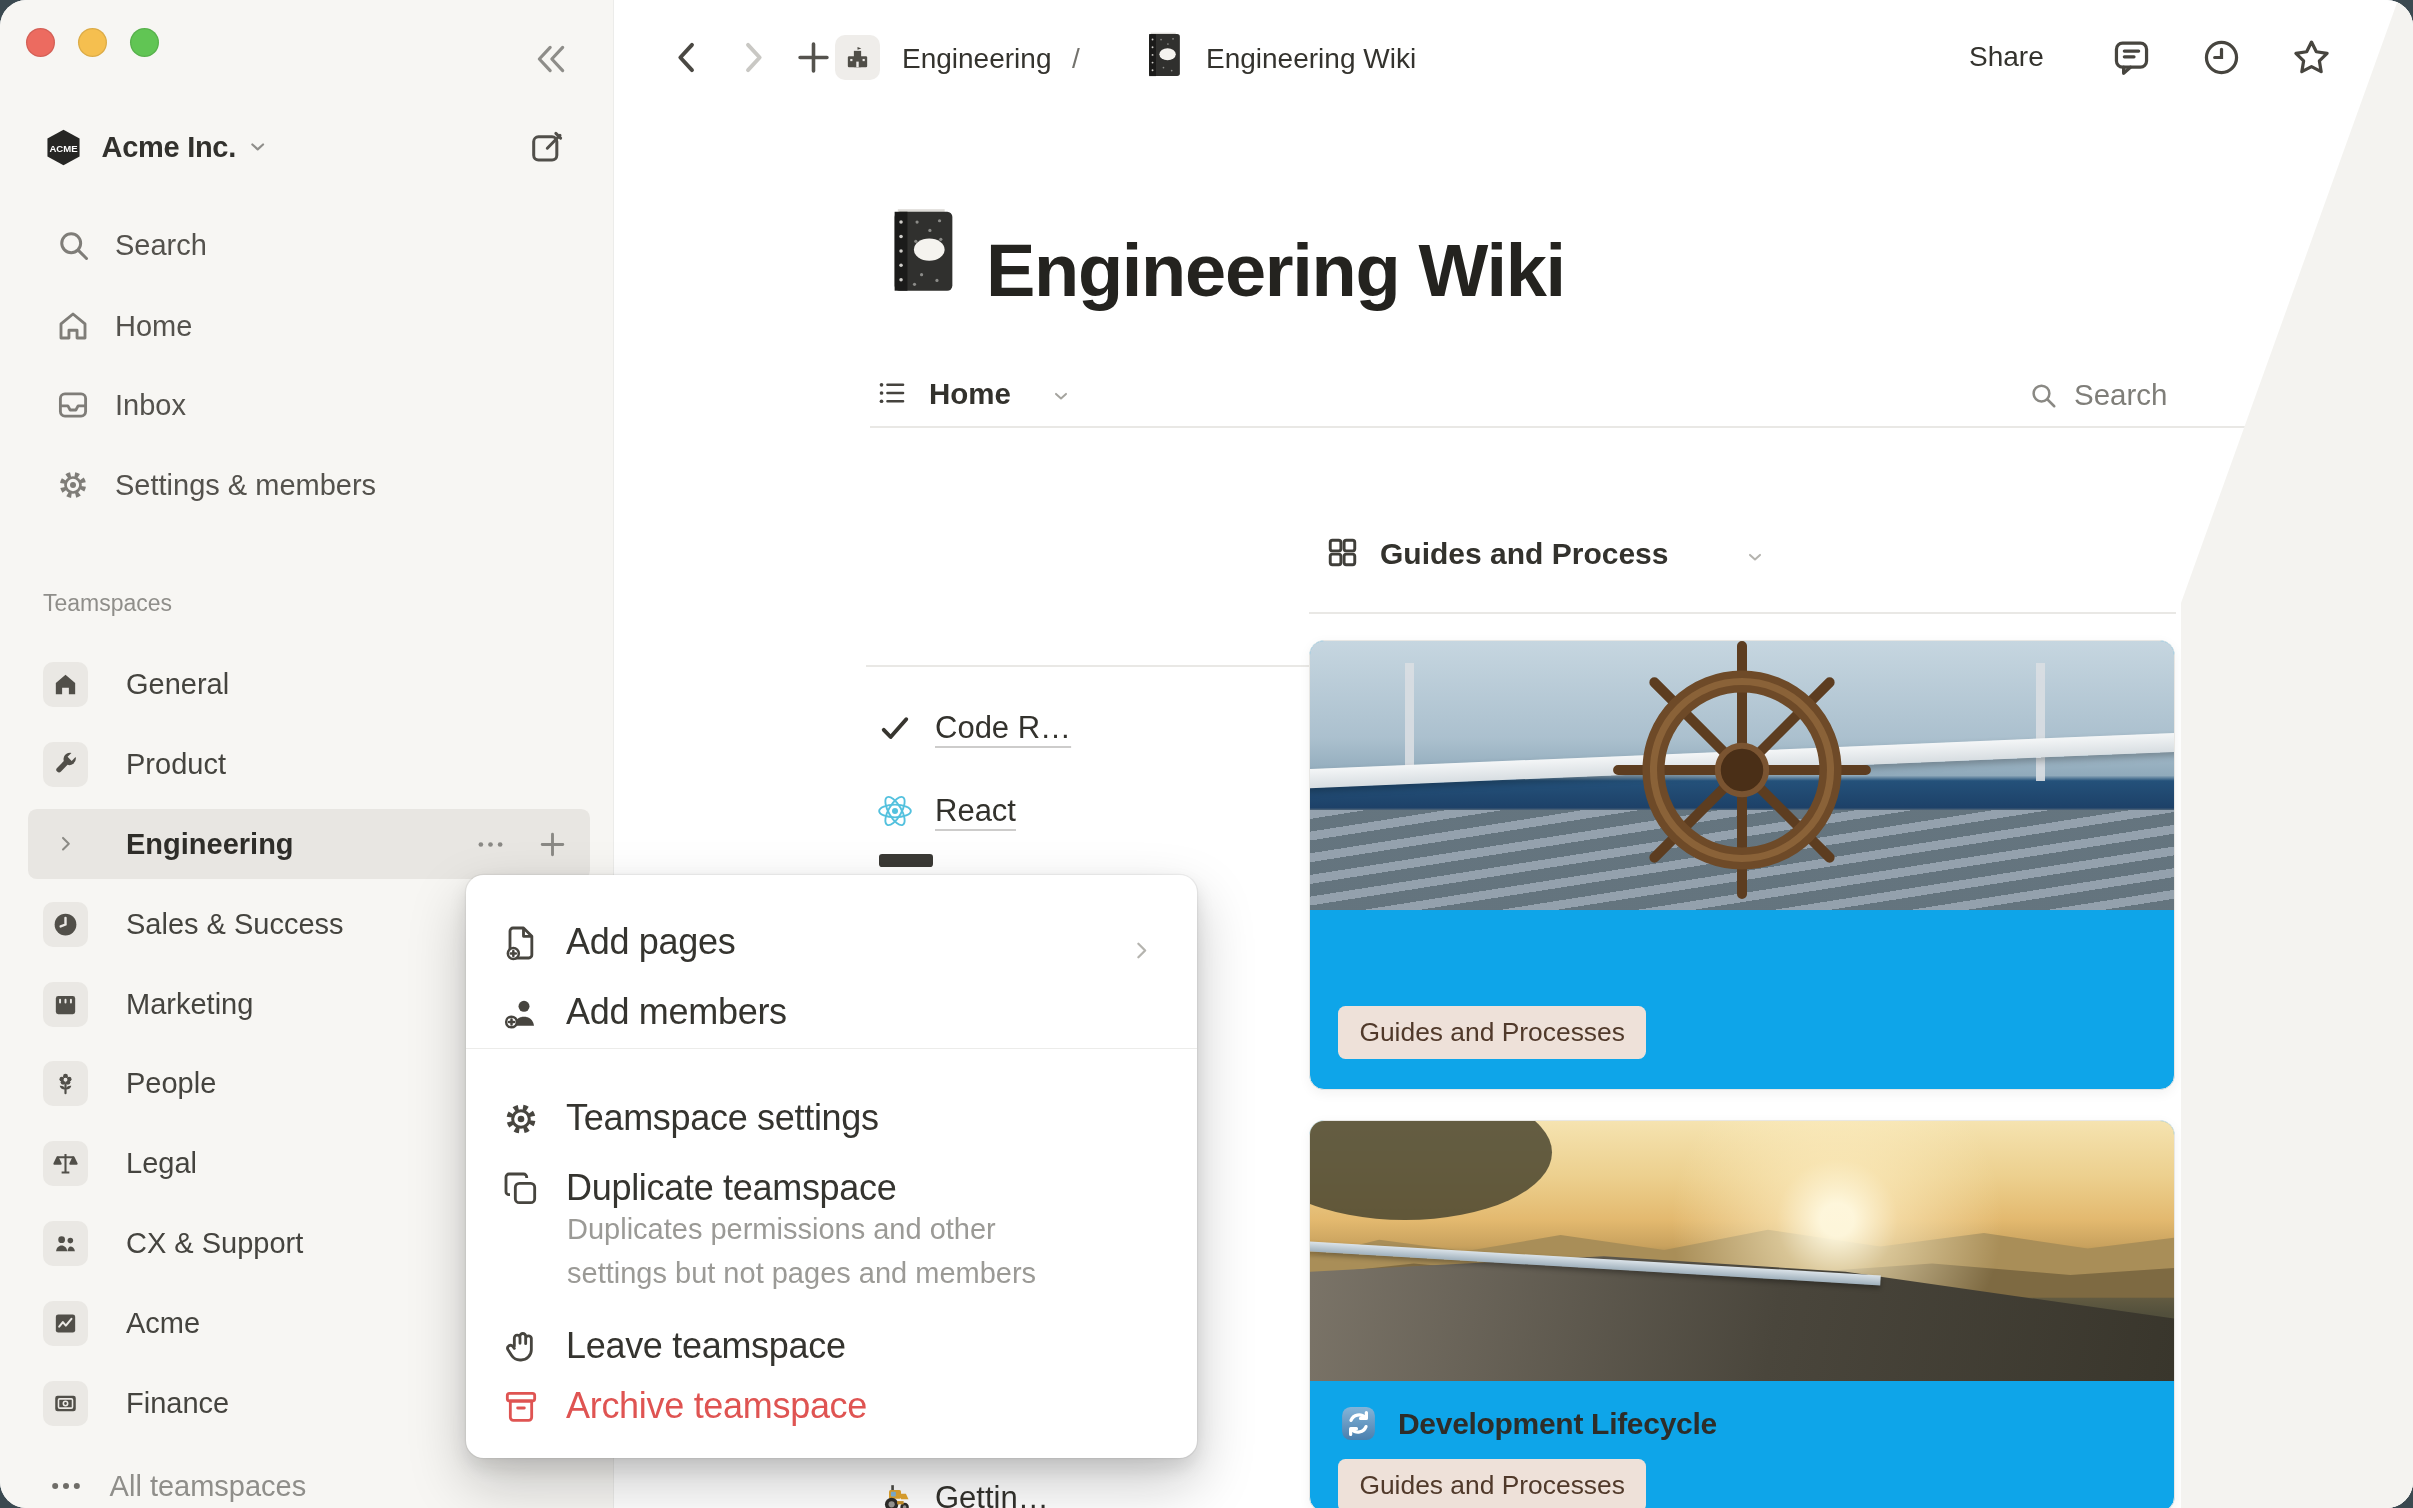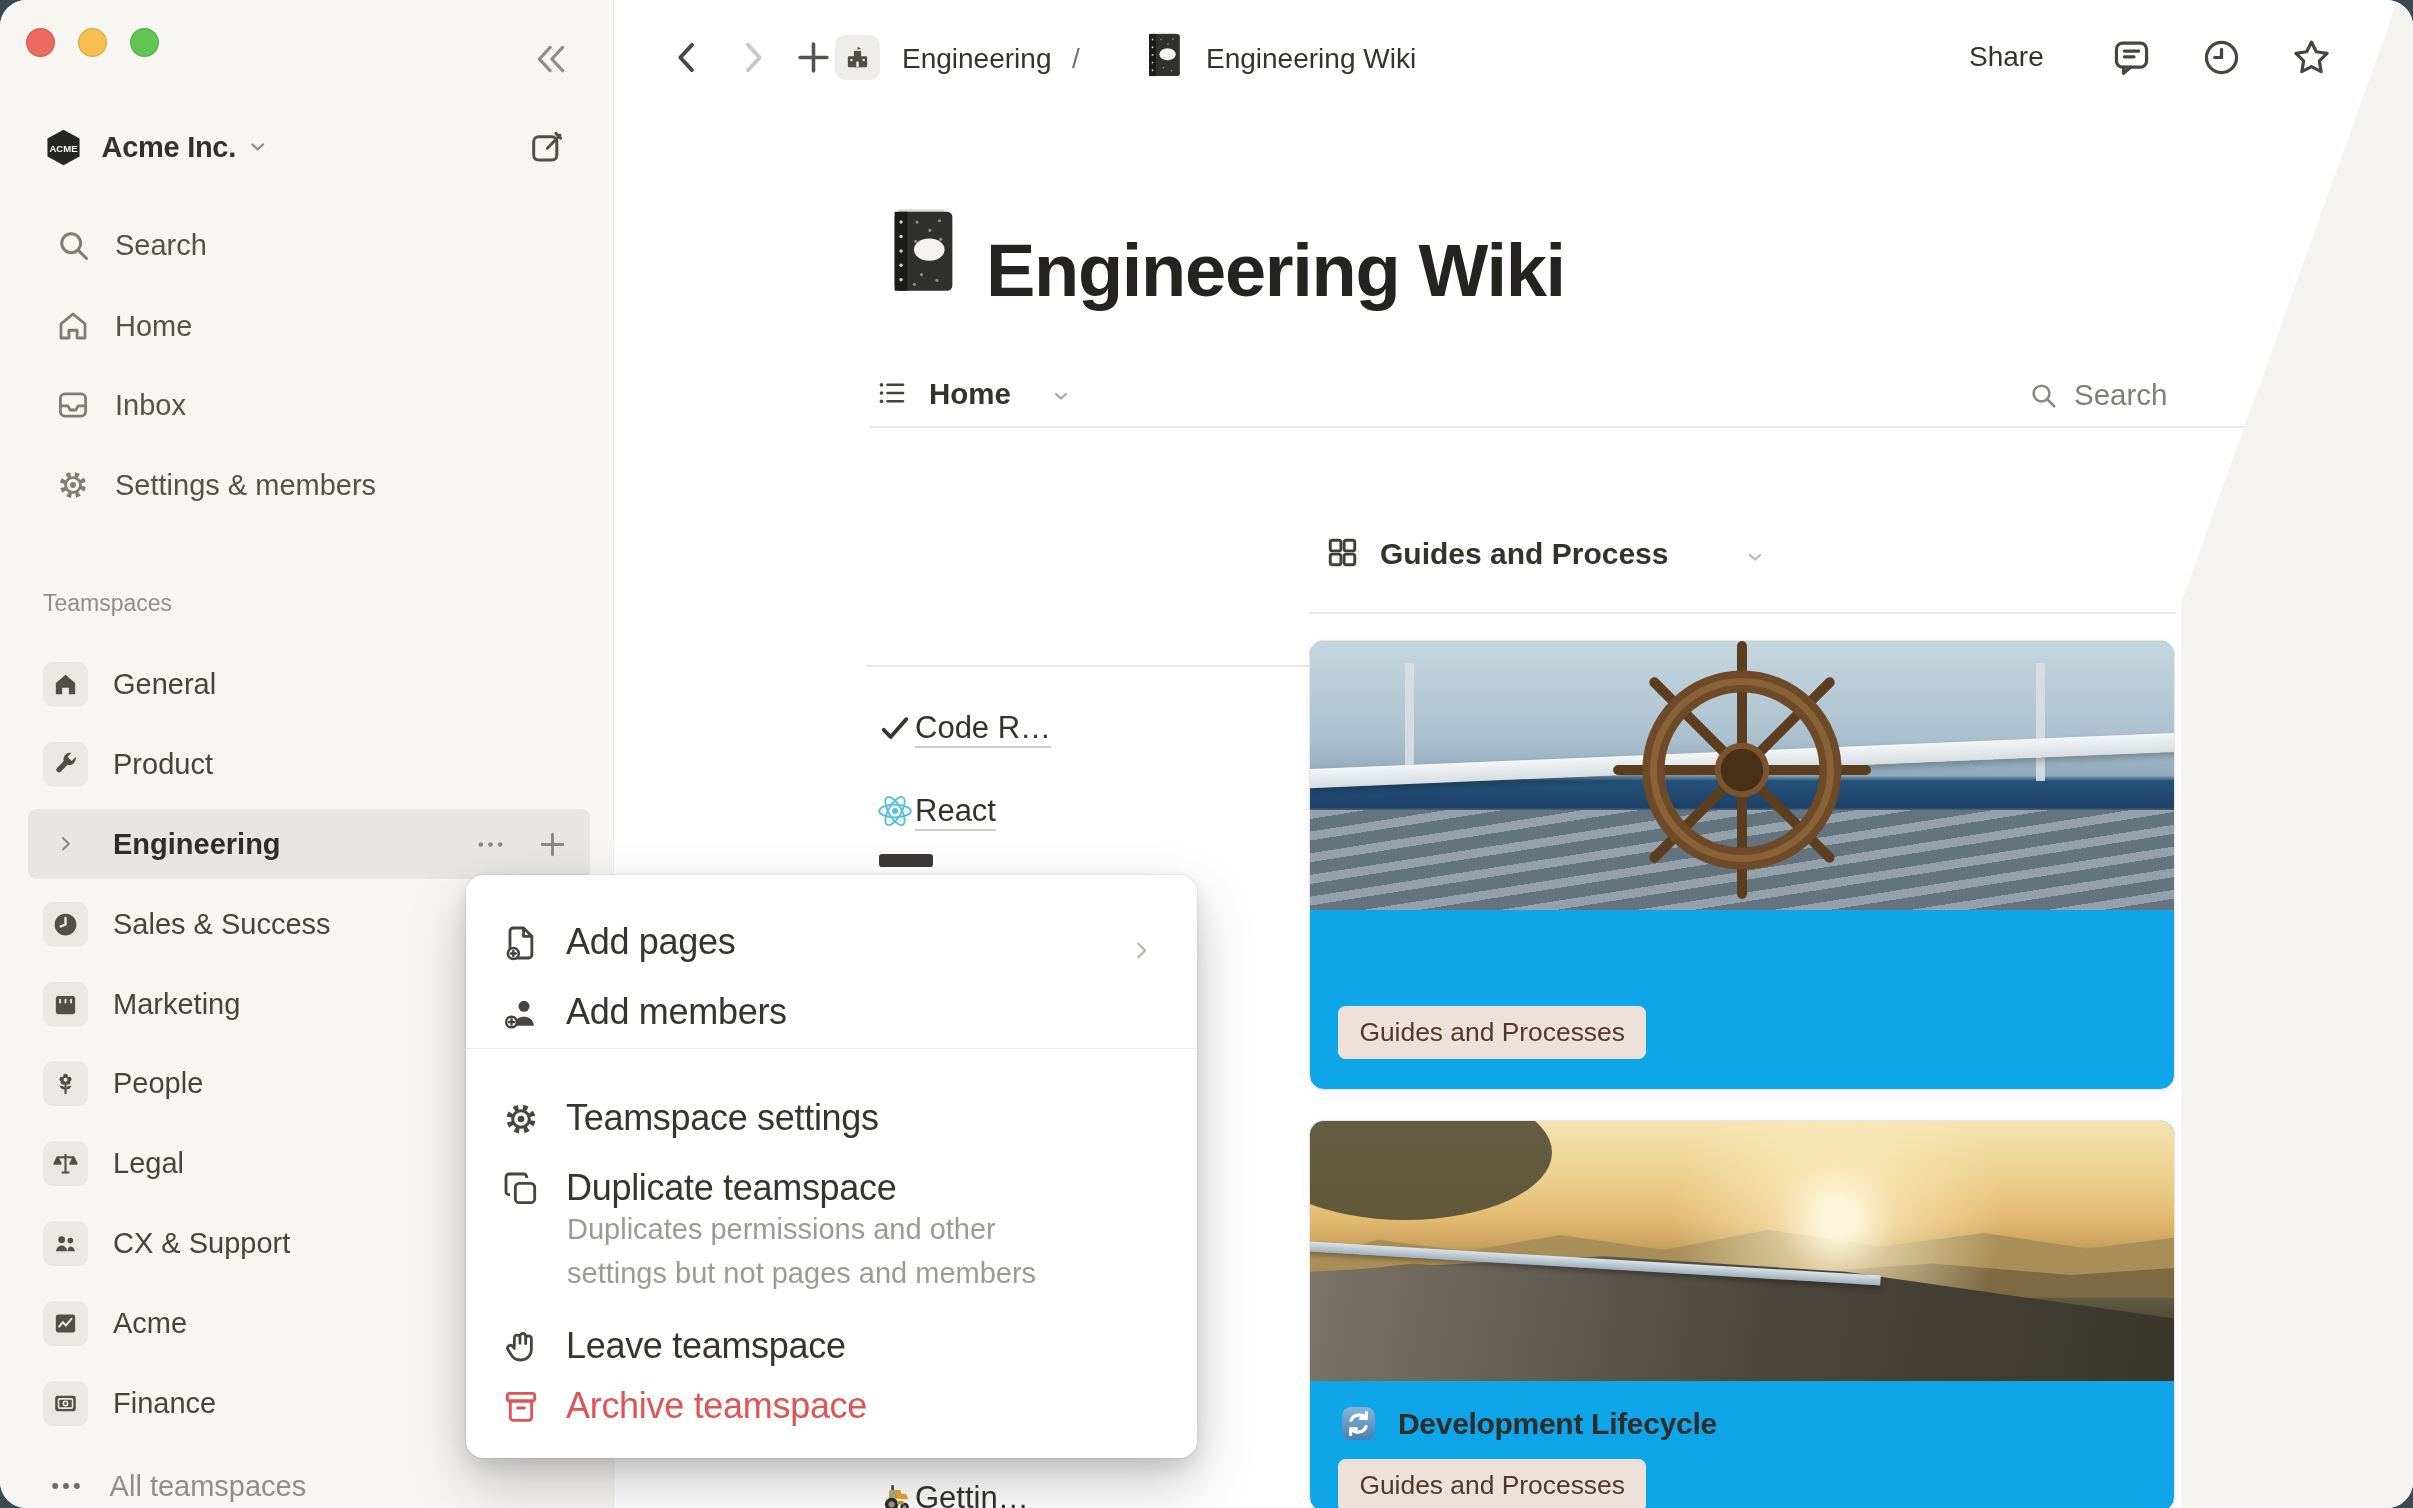--- a/index.html
+++ b/index.html
@@ -25,21 +25,21 @@
   .nav-label{margin-left:24px;font-size:29px;font-weight:500;color:#54524d;}
 
   .sec-label{position:absolute;left:43px;top:590px;font-size:23px;font-weight:500;color:#8f8e8a;}
 
   .team-row{position:absolute;left:28px;right:22.6px;height:70px;display:flex;align-items:center;border-radius:8.8px;}
   .team-row.selected{background:var(--accent-select,#e8e6e2);}
   .tile{width:45px;height:45px;margin-left:15px;border-radius:10px;background:#eae8e4;
     display:flex;align-items:center;justify-content:center;color:#514f49;flex:0 0 auto;}
   .tile svg{width:29px;height:29px;}
   .team-chev{width:45px;height:45px;margin-left:15px;display:flex;align-items:center;justify-content:center;color:#8b8a85;flex:0 0 auto;}
-  .team-label{margin-left:25px;font-size:29px;font-weight:500;color:#45443f;}
+  .team-label{margin-left:38px;font-size:29px;font-weight:500;color:#45443f;}
   .team-row.selected .team-label{font-weight:700;color:#2e2d29;}
   .row-actions{position:absolute;right:21.4px;display:flex;align-items:center;gap:29px;color:#8a8985;}
   .row-actions svg{width:33px;height:33px;}
   .dots-ic{width:40px;height:40px;margin-left:17.6px;color:#6f6d68;flex:0 0 auto;}
   .muted-label{margin-left:24px;font-size:29px;font-weight:500;color:#8f8e8a;}
 
   
   .menu{position:absolute;left:466px;top:875px;width:731px;height:583px;background:#fff;border-radius:17.6px;
     box-shadow:0 0 0 1.3px rgba(15,15,15,.05),0 8.8px 17.6px rgba(15,15,15,.10),0 25px 57px rgba(15,15,15,.22);z-index:60;}
   .mi{position:absolute;left:15px;right:15px;height:70px;display:flex;align-items:flex-end;border-radius:7.5px;}
@@ -65,21 +65,21 @@
   .page-title{position:absolute;left:986px;top:228px;font-size:74px;font-weight:700;letter-spacing:-1.3px;color:#24231f;}
   .tab-ic{position:absolute;top:376px;width:34px;height:34px;color:#45433e;}
   .tab-label{position:absolute;top:377px;font-size:29.5px;font-weight:700;color:#33322d;}
   .tab-chev{position:absolute;top:386px;width:20px;height:20px;color:#a5a49f;}
   .view-search-label{position:absolute;top:378px;font-size:29.5px;font-weight:400;color:#7f7e79;}
   .hdiv{position:absolute;height:1.9px;background:#e9e8e5;}
 
   .h2{position:absolute;left:866px;top:566px;font-size:58px;font-weight:700;letter-spacing:-0.6px;color:#2c2b27;}
   .link-row{position:absolute;left:875px;display:flex;align-items:center;height:44px;}
   .link-ic{width:40px;height:40px;flex:0 0 auto;display:flex;align-items:center;justify-content:center;}
-  .plink{font-size:31px;font-weight:500;color:#33322d;text-decoration:underline;
+  .plink{margin-left:20px;font-size:31px;font-weight:500;color:#33322d;text-decoration:underline;
     text-decoration-thickness:1.9px;text-underline-offset:7.5px;text-decoration-color:rgba(55,53,47,.25);}
   .fragment{position:absolute;left:879px;top:854px;width:54px;height:12.6px;border-radius:3.1px;background:#3a3935;}
 
   .gal-ic{position:absolute;left:1325px;top:535px;width:35px;height:35px;color:#403f3a;}
   .gal-title{position:absolute;left:1380px;top:537px;font-size:30px;font-weight:700;color:#33322d;}
   .gal-chev{position:absolute;left:1745px;top:547px;width:20px;height:20px;color:#b4b3ae;}
 
   .card{position:absolute;left:1309px;width:864px;background:#0ea5e9;border:1.3px solid #e8e7e4;border-radius:15px;
     box-shadow:0 3.8px 11.3px rgba(0,0,0,.05);overflow:hidden;}
   .card-img{position:relative;width:100%;overflow:hidden;}

